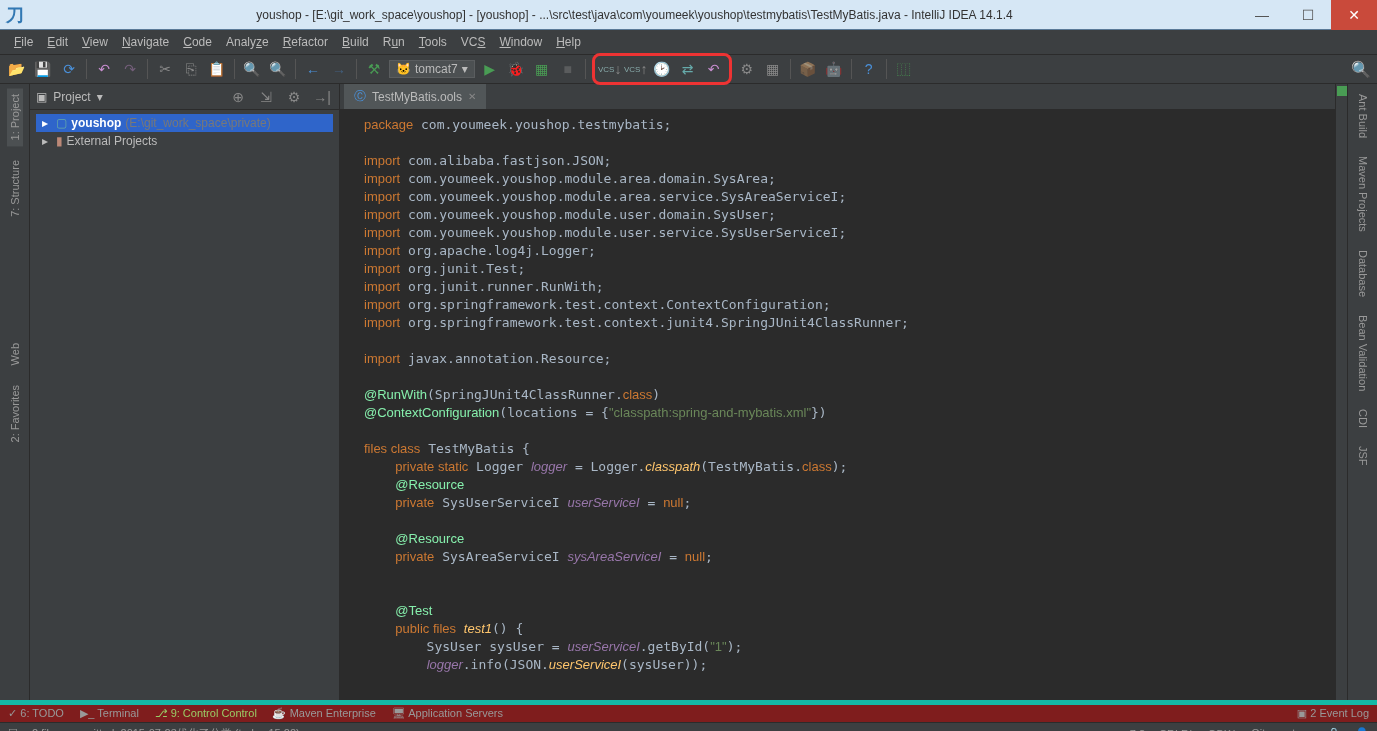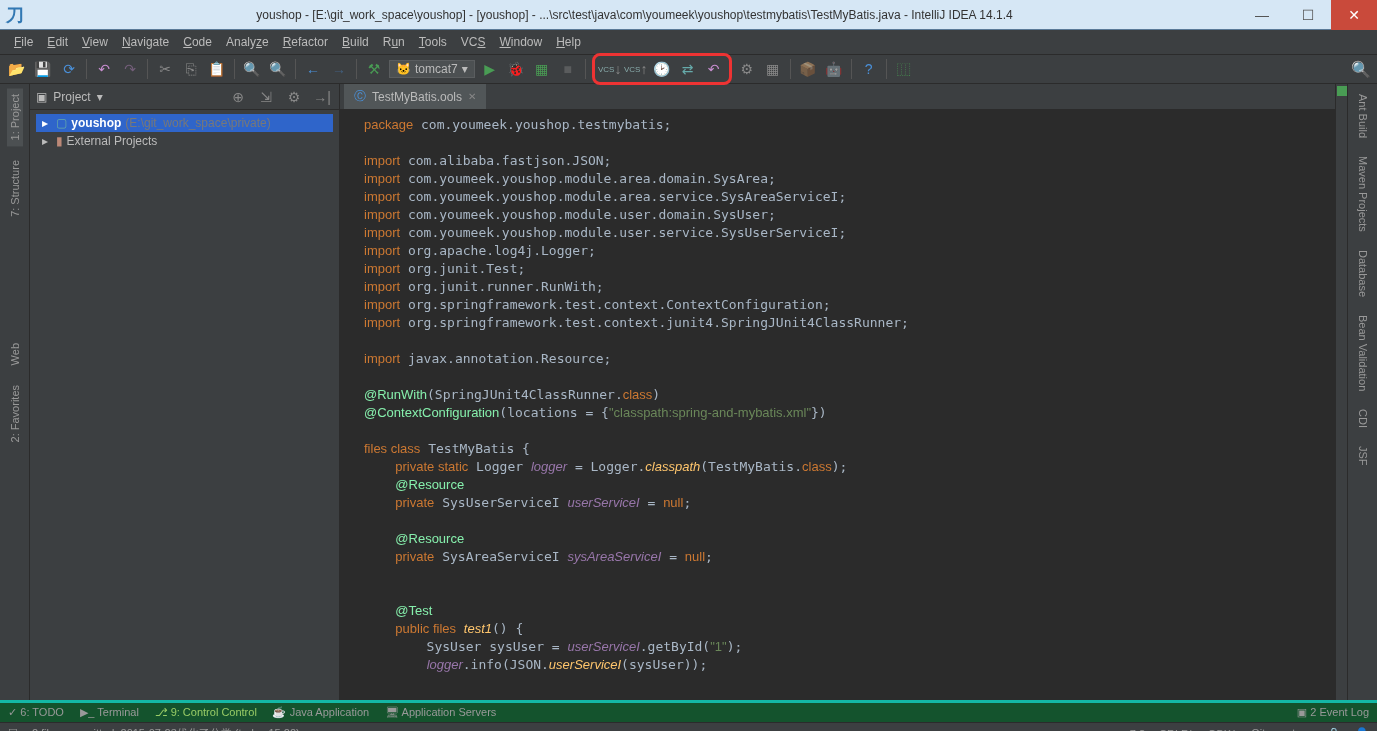--- a/index.html
+++ b/index.html
@@ -36,21 +36,21 @@
 .tab .close { color: #888; font-size: 10px; }
 .code { flex: 1; background: #2b2b2b; font-family: "Consolas", monospace; font-size: 13px; line-height: 18px; padding: 6px 0 6px 24px; position: relative; overflow: hidden; white-space: pre; color: #a9b7c6; }
 .kw { color: #cc7832; }
 .str { color: #6a8759; }
 .ann { color: #86efac; }
 .fld { color: #9876aa; font-style: italic; }
 .mth { color: #ffc66d; font-style: italic; }
 .right-gutter { width: 30px; background: #3c3f41; border-left: 1px solid #2b2b2b; display: flex; flex-direction: column; align-items: center; gap: 6px; padding-top: 4px; }
 .err-stripe { width: 12px; background: #3c3f41; border-left: 1px solid #2b2b2b; position: relative; }
 .err-mark-ok { position: absolute; top: 2px; left: 1px; width: 10px; height: 10px; background: #499c54; }
-.bottom-tools { height: 22px; background: #14532d; border-top: 3px solid #14b8a6; display: flex; align-items: center; padding: 0 8px; gap: 16px; font-size: 11px; color: #999; }
+.bottom-tools { height: 22px; background: #7f1d1d; border-top: 5px solid #14b8a6; display: flex; align-items: center; padding: 0 8px; gap: 16px; font-size: 11px; color: #999; }
 .bottom-tools .spacer { flex: 1; }
 .statusbar { height: 22px; background: #3c3f41; border-top: 1px solid #2b2b2b; display: flex; align-items: center; padding: 0 8px; gap: 14px; font-size: 11px; color: #999; }
 .statusbar .spacer { flex: 1; }
 .play-icon { color: #499c54; }
 .bug-icon { color: #499c54; }
 .arrow-l { color: #c78dcf; }
 .arrow-r { color: #c78dcf; }
 .vcs-txt { font-size: 8px; color: #8aa; }
 .undo-ic { color: #c78dcf; }
 .search-right { position: absolute; right: 6px; color: #888; font-size: 16px; }
@@ -220,21 +220,21 @@
     <div class="gutter-label" style="writing-mode:vertical-rl;transform:none">Bean Validation</div>
     <div class="gutter-label" style="writing-mode:vertical-rl;transform:none">CDI</div>
     <div class="gutter-label" style="writing-mode:vertical-rl;transform:none">JSF</div>
   </div>
 </div>
 
 <div class="bottom-tools">
   <span>✓ <span>6: TODO</span></span>
   <span>▶_ <span>Terminal</span></span>
   <span style="color:#9c6">⎇ <span>9: Control Control</span></span>
-  <span>☕ <span>Java Application</span></span>
+  <span>☕ <span>Maven Enterprise</span></span>
   <span>🖥 <span>Application Servers</span></span>
   <span class="spacer"></span>
   <span>▣ <span>2 Event Log</span></span>
 </div>
 
 <div class="statusbar">
   <span>☐</span>
   <span>2 files committed: 2015-07-23优化了分类 (today 15:22)</span>
   <span class="spacer"></span>
   <span>7:8</span>

